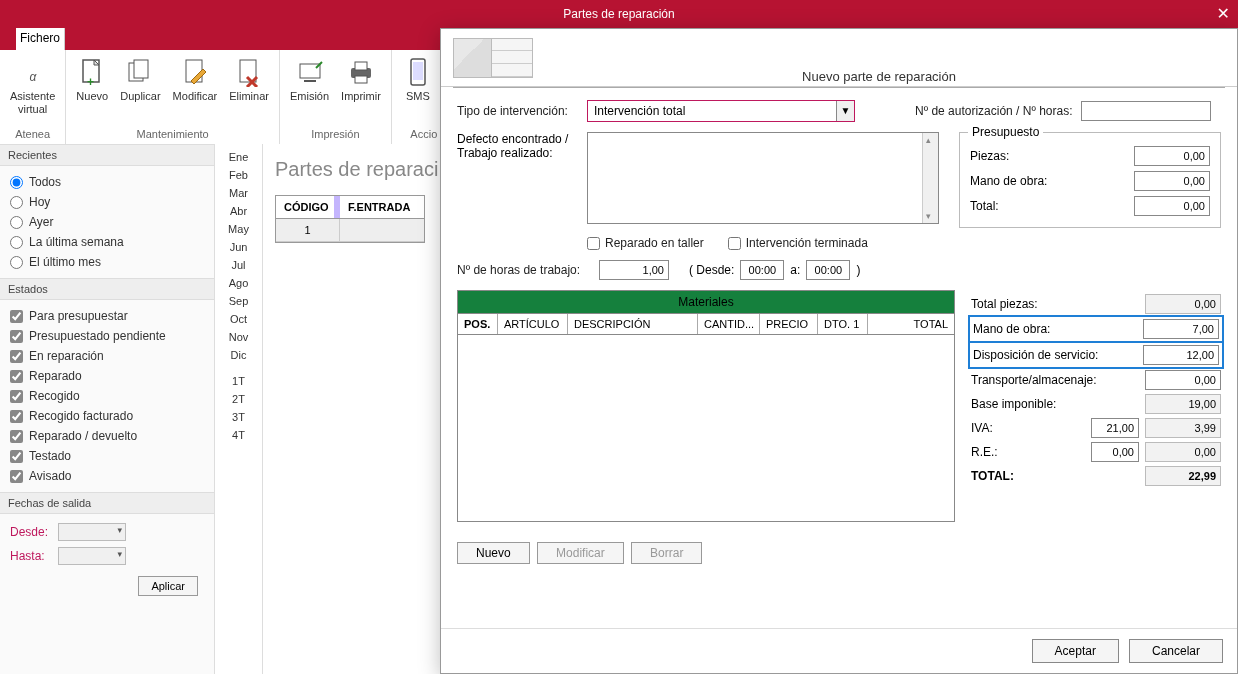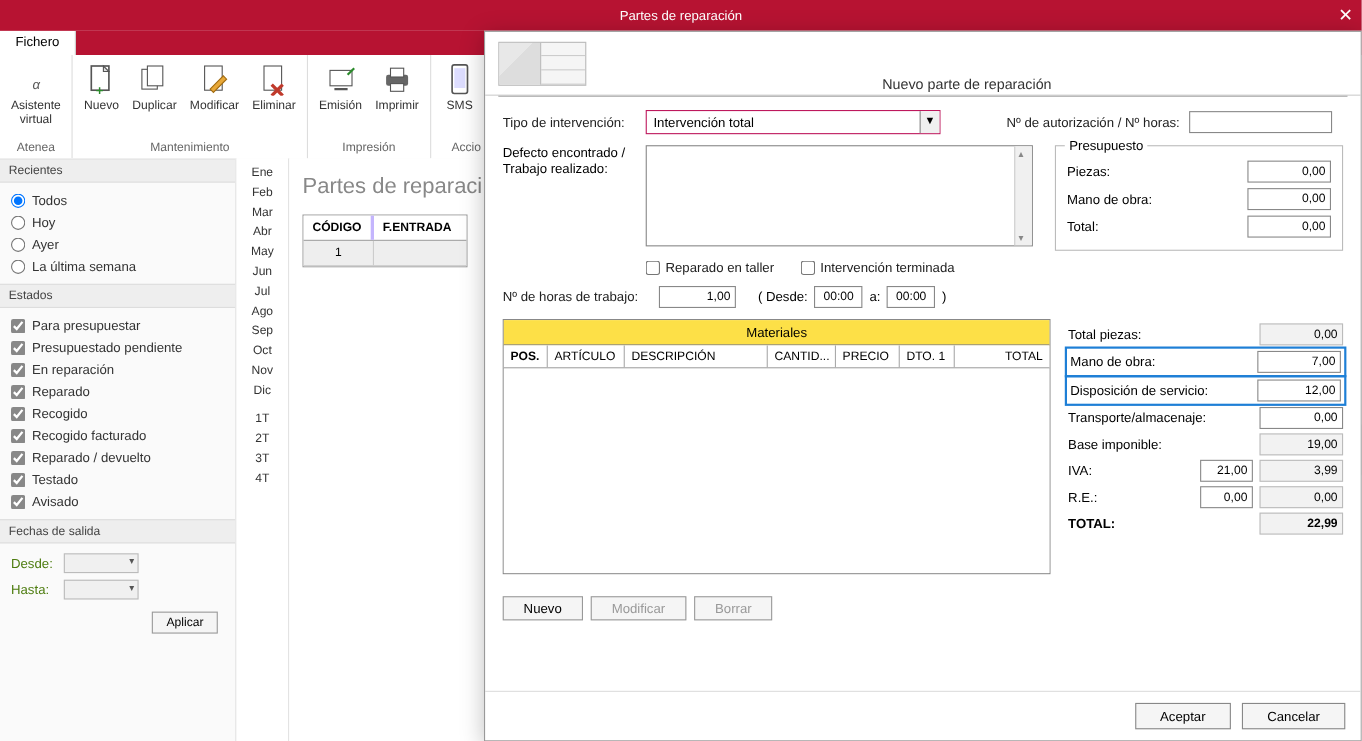--- a/index.html
+++ b/index.html
@@ -1,51 +1,51 @@
 <!DOCTYPE html>
 <html><head>
 <meta charset="utf-8">
 <style>
 * { box-sizing: border-box; margin: 0; padding: 0; font-family: "Segoe UI", Tahoma, sans-serif; font-size: 12px; }
 body { background: #f5f5f5; width: 1238px; height: 674px; overflow: hidden; position: relative; }
 
 .titlebar { background: #b71332; height: 28px; display: flex; align-items: center; justify-content: center; color: #fff; position: relative; }
 .titlebar .close { position: absolute; right: 8px; top: 4px; font-size: 16px; cursor: pointer; }
 .ribbon-tabs { display: flex; background: #b71332; height: 22px; }
-.ribbon-tab { background: #fff; padding: 3px 14px; font-size: 12px; border-right: 1px solid #ccc; }
+.ribbon-tab { background: #fff; padding: 3px 4px; font-size: 12px; border-right: 1px solid #ccc; margin-left: 16px; }
 .ribbon-body { display: flex; height: 94px; background: #fff; }
 .ribbon-group { display: flex; flex-direction: column; align-items: center; border-right: 1px solid #ddd; padding: 2px 4px; }
 .ribbon-group-buttons { display: flex; flex: 1; }
 .ribbon-btn { display: flex; flex-direction: column; align-items: center; justify-content: flex-start; padding: 4px 6px; cursor: pointer; min-width: 42px; }
 .ribbon-btn .ic { width: 32px; height: 32px; display: flex; align-items: center; justify-content: center; }
 .ribbon-btn span.lbl { font-size: 11px; text-align: center; line-height: 1.2; margin-top: 2px; color: #333; }
 .ribbon-group-label { font-size: 11px; color: #666; padding: 2px 0; }
 
 .main { display: flex; height: calc(674px - 28px - 22px - 94px); background: #fff; }
 .left-panel { width: 215px; border-right: 1px solid #ddd; background: #fafafa; overflow: hidden; }
 .panel-section-title { background: #eee; padding: 4px 8px; font-size: 11px; border-bottom: 1px solid #ddd; border-top: 1px solid #ddd; color: #444; }
 .panel-body { padding: 6px 10px; }
 .radio-row, .check-row { display: flex; align-items: center; padding: 3px 0; font-size: 11px; color: #333; }
 .radio-row input, .check-row input { margin-right: 6px; }
 .check-row input[type=checkbox] { accent-color: #888; }
 .date-row { display: flex; align-items: center; padding: 3px 0; font-size: 11px; }
-.date-row label { width: 48px; color: #4d7c0f; }
+.date-row label { width: 48px; color: #be185d; }
 .date-row .combo { width: 68px; height: 18px; border: 1px solid #bbb; background: #f0f0f0; position: relative; }
 .date-row .combo:after { content: "▾"; position: absolute; right: 3px; top: 1px; font-size: 9px; color: #555; }
 .apply-row { text-align: right; padding: 8px 6px; }
 .apply-row button { padding: 3px 12px; font-size: 11px; border: 1px solid #999; background: #f5f5f5; cursor: pointer; }
 
 .month-panel { width: 48px; border-right: 1px solid #ddd; background: #fff; padding-top: 4px; }
 .month-panel div { text-align: center; font-size: 11px; padding: 3px 0; color: #333; cursor: pointer; }
 
 .content { flex: 1; padding: 14px 12px; background: #fff; }
 .content h2 { font-size: 20px; font-weight: 300; color: #888; margin-bottom: 14px; }
 .grid { border: 1px solid #999; }
 .grid-head { display: flex; background: #fff; border-bottom: 1px solid #999; }
-.grid-head div { padding: 5px 8px; font-size: 11px; font-weight: bold; border-right: 3px solid #c4b5fd; }
+.grid-head div { padding: 5px 8px; font-size: 11px; font-weight: bold; border-right: 6px solid #c4b5fd; }
 .grid-head div:last-child { border-right: none; }
 .grid-row { display: flex; background: #eee; border-bottom: 1px solid #ccc; }
 .grid-row div { padding: 5px 8px; font-size: 11px; border-right: 1px solid #ccc; text-align: center; }
 .grid-row div:last-child { border-right: none; }
 .collapse-handle { width: 12px; border: 1px solid #bbb; border-radius: 2px; height: 48px; align-self: center; display: flex; align-items: center; justify-content: center; font-size: 9px; color: #666; cursor: pointer; margin-left: -2px; }
 
 
 .dialog { position: absolute; left: 440px; top: 28px; width: 798px; height: 646px; background: #fff; border: 1px solid #999; box-shadow: 0 4px 20px rgba(0,0,0,0.25); display: flex; flex-direction: column; }
 .dialog-header { height: 58px; display: flex; align-items: center; border-bottom: 1px solid #ccc; padding: 0 12px; }
 .dialog-header .thumb { width: 80px; height: 40px; border: 1px solid #bbb; background: #f5f5f5; display: flex; }
@@ -73,21 +73,21 @@
 
 .chk { display: inline-flex; align-items: center; font-size: 12px; margin-right: 24px; }
 .chk input { margin-right: 5px; width:13px; height:13px; }
 
 .fieldset { border: 1px solid #bbb; padding: 8px 10px 6px; position: relative; }
 .fieldset > .legend { position: absolute; top: -8px; left: 8px; background: #fff; padding: 0 4px; font-size: 12px; }
 .budget-row { display:flex; justify-content:space-between; align-items:center; margin: 5px 0;}
 .budget-row .textbox { width: 76px; }
 
 .mat-table { border: 1px solid #888; }
-.mat-title { text-align: center; padding: 4px; border-bottom: 1px solid #888; font-size: 12px; background: #fde047; }
+.mat-title { text-align: center; padding: 4px; border-bottom: 1px solid #888; font-size: 12px; background: #15803d; }
 .mat-head { display: flex; border-bottom: 1px solid #888; background: #fff; }
 .mat-head div { padding: 4px 6px; font-size: 11px; border-right: 1px solid #aaa; }
 .mat-head div:last-child { border-right:none; }
 .mat-body { height: 186px; background: #fff; }
 .mat-btns { margin-top: 20px; }
 .mat-btns button { padding: 3px 18px; margin-right: 4px; font-size: 12px; border:1px solid #999; background:#f5f5f5; cursor:pointer; }
 .mat-btns button:disabled { color:#999; }
 
 .totals { font-size: 12px; }
 .totals .trow { display:flex; justify-content:space-between; align-items:center; margin: 4px 0; }
@@ -226,20 +226,24 @@
           <input type="radio" style="">
           <span>Hoy</span>
         </div>
       <div class="radio-row">
           <input type="radio" style="">
           <span>Ayer</span>
         </div>
       <div class="radio-row">
           <input type="radio" style="">
           <span>La última semana</span>
+        </div>
+      <div class="radio-row">
+          <input type="radio" style="">
+          <span>El último mes</span>
         </div>
     </div>
     <div class="panel-section-title">Estados</div>
     <div class="panel-body" id="estados-body">
         <div class="check-row">
           <input type="checkbox" checked="" style="">
           <span>Para presupuestar</span>
         </div>
         <div class="check-row">
           <input type="checkbox" checked="" style="">

